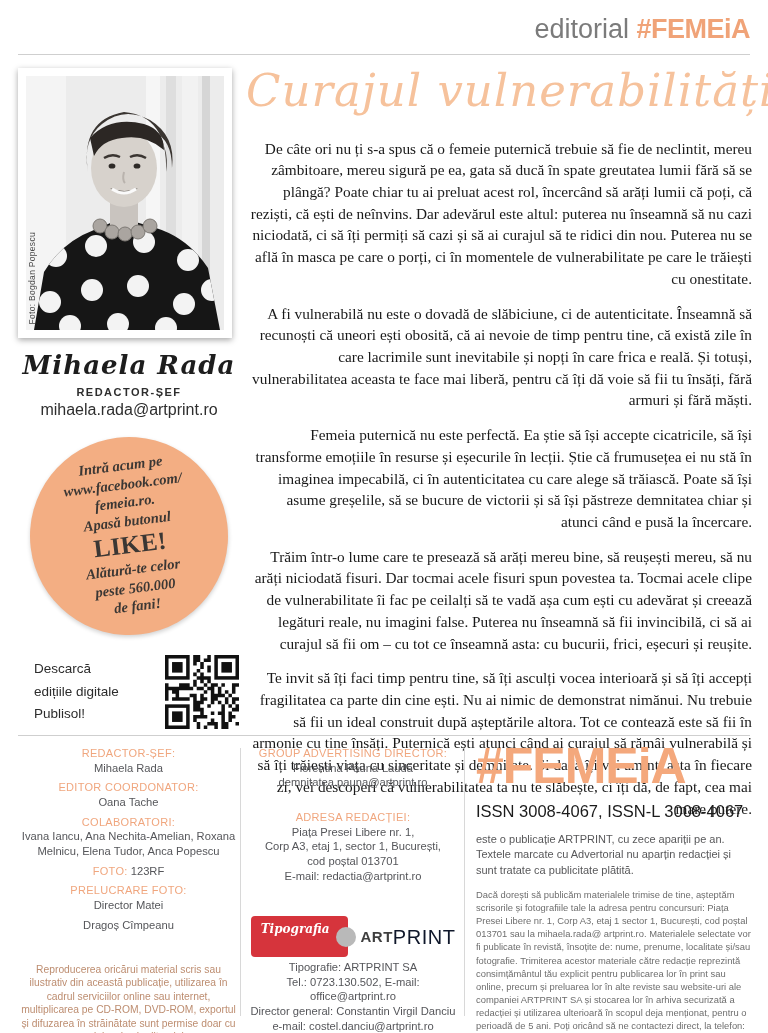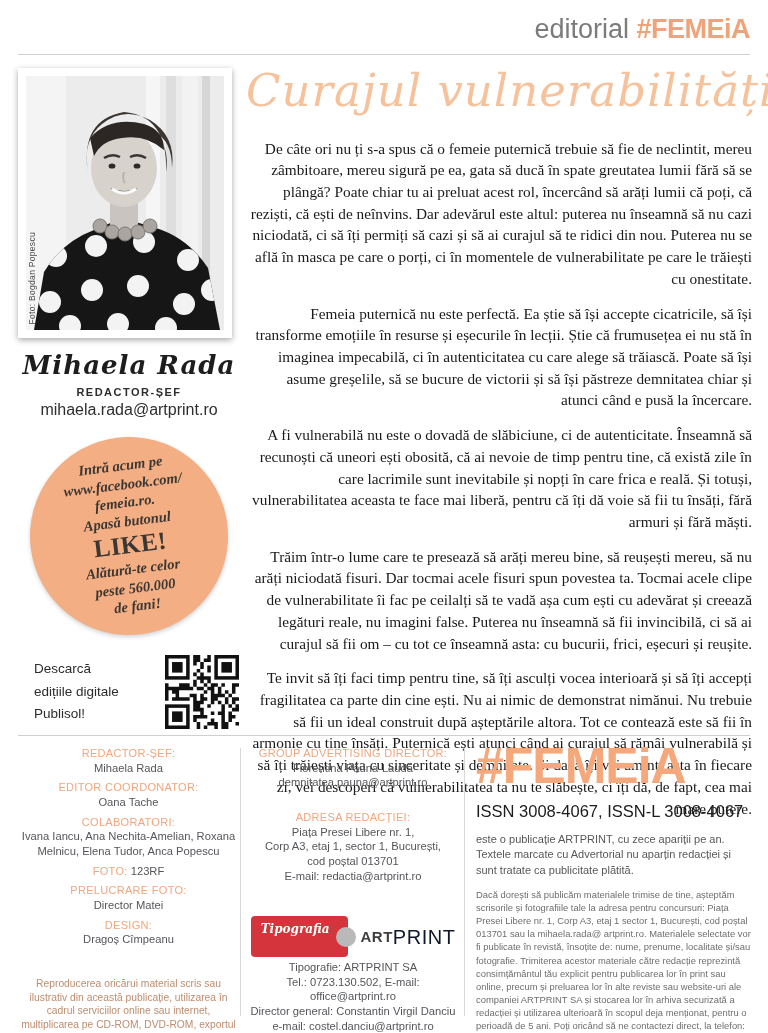--- a/index.html
+++ b/index.html
@@ -200,22 +200,22 @@
           <path id="qr-modules" fill="#111" d="M32 0h4v4h-4zM36 0h4v4h-4zM48 0h4v4h-4zM32 4h4v4h-4zM36 4h4v4h-4zM44 4h4v4h-4zM48 4h4v4h-4zM32 8h4v4h-4zM40 8h4v4h-4zM40 12h4v4h-4zM48 12h4v4h-4zM36 16h4v4h-4zM48 16h4v4h-4zM32 20h4v4h-4zM40 20h4v4h-4zM36 24h4v4h-4zM40 24h4v4h-4zM44 24h4v4h-4zM48 24h4v4h-4zM32 28h4v4h-4zM40 28h4v4h-4zM48 28h4v4h-4zM0 32h4v4h-4zM16 32h4v4h-4zM20 32h4v4h-4zM24 32h4v4h-4zM32 32h4v4h-4zM44 32h4v4h-4zM52 32h4v4h-4zM56 32h4v4h-4zM64 32h4v4h-4zM76 32h4v4h-4zM80 32h4v4h-4zM0 36h4v4h-4zM4 36h4v4h-4zM8 36h4v4h-4zM12 36h4v4h-4zM16 36h4v4h-4zM20 36h4v4h-4zM24 36h4v4h-4zM28 36h4v4h-4zM36 36h4v4h-4zM40 36h4v4h-4zM48 36h4v4h-4zM52 36h4v4h-4zM60 36h4v4h-4zM76 36h4v4h-4zM0 40h4v4h-4zM8 40h4v4h-4zM12 40h4v4h-4zM44 40h4v4h-4zM52 40h4v4h-4zM60 40h4v4h-4zM68 40h4v4h-4zM76 40h4v4h-4zM0 44h4v4h-4zM12 44h4v4h-4zM28 44h4v4h-4zM32 44h4v4h-4zM40 44h4v4h-4zM52 44h4v4h-4zM56 44h4v4h-4zM60 44h4v4h-4zM64 44h4v4h-4zM72 44h4v4h-4zM0 48h4v4h-4zM8 48h4v4h-4zM12 48h4v4h-4zM16 48h4v4h-4zM20 48h4v4h-4zM24 48h4v4h-4zM32 48h4v4h-4zM40 48h4v4h-4zM44 48h4v4h-4zM52 48h4v4h-4zM56 48h4v4h-4zM68 48h4v4h-4zM76 48h4v4h-4zM80 48h4v4h-4zM32 52h4v4h-4zM36 52h4v4h-4zM40 52h4v4h-4zM52 52h4v4h-4zM60 52h4v4h-4zM68 52h4v4h-4zM76 52h4v4h-4zM32 56h4v4h-4zM36 56h4v4h-4zM48 56h4v4h-4zM64 56h4v4h-4zM72 56h4v4h-4zM80 56h4v4h-4zM32 60h4v4h-4zM36 60h4v4h-4zM40 60h4v4h-4zM64 60h4v4h-4zM76 60h4v4h-4zM80 60h4v4h-4zM40 64h4v4h-4zM52 64h4v4h-4zM60 64h4v4h-4zM64 64h4v4h-4zM72 64h4v4h-4zM32 68h4v4h-4zM36 68h4v4h-4zM40 68h4v4h-4zM44 68h4v4h-4zM64 68h4v4h-4zM72 68h4v4h-4zM76 68h4v4h-4zM32 72h4v4h-4zM52 72h4v4h-4zM64 72h4v4h-4zM72 72h4v4h-4zM36 76h4v4h-4zM48 76h4v4h-4zM52 76h4v4h-4zM56 76h4v4h-4zM64 76h4v4h-4zM68 76h4v4h-4zM80 76h4v4h-4zM36 80h4v4h-4zM44 80h4v4h-4zM56 80h4v4h-4zM64 80h4v4h-4zM68 80h4v4h-4z"></path>
         </svg>
       </div>
     </div>
   </div>
 
   <div class="right-col">
     <div class="article-title">Curajul vulnerabilității</div>
     <div class="article">
       <p>De câte ori nu ți s-a spus că o femeie puternică trebuie să fie de neclintit, mereu zâmbitoare, mereu sigură pe ea, gata să ducă în spate greutatea lumii fără să se plângă? Poate chiar tu ai preluat acest rol, încercând să arăți lumii că poți, că reziști, că ești de neînvins. Dar adevărul este altul: puterea nu înseamnă să nu cazi niciodată, ci să îți permiți să cazi și să ai curajul să te ridici din nou. Puterea nu se află în masca pe care o porți, ci în momentele de vulnerabilitate pe care le trăiești cu onestitate.</p>
+      <p>A fi vulnerabilă nu este o dovadă de slăbiciune, ci de autenticitate. Înseamnă să recunoști că uneori ești obosită, că ai nevoie de timp pentru tine, că există zile în care lacrimile sunt inevitabile și nopți în care frica e reală. Și totuși, vulnerabilitatea aceasta te face mai liberă, pentru că îți dă voie să fii tu însăți, fără armuri și fără măști.</p>
       <p>Femeia puternică nu este perfectă. Ea știe să își accepte cicatricile, să își transforme emoțiile în resurse și eșecurile în lecții. Știe că frumusețea ei nu stă în imaginea impecabilă, ci în autenticitatea cu care alege să trăiască. Poate să își asume greșelile, să se bucure de victorii și să își păstreze demnitatea chiar și atunci când e pusă la încercare.</p>
-      <p>A fi vulnerabilă nu este o dovadă de slăbiciune, ci de autenticitate. Înseamnă să recunoști că uneori ești obosită, că ai nevoie de timp pentru tine, că există zile în care lacrimile sunt inevitabile și nopți în care frica e reală. Și totuși, vulnerabilitatea aceasta te face mai liberă, pentru că îți dă voie să fii tu însăți, fără armuri și fără măști.</p>
       <p>Trăim într-o lume care te presează să arăți mereu bine, să reușești mereu, să nu arăți niciodată fisuri. Dar tocmai acele fisuri spun povestea ta. Tocmai acele clipe de vulnerabilitate îi fac pe ceilalți să te vadă așa cum ești cu adevărat și creează legături reale, nu imagini false. Puterea nu înseamnă să fii invincibilă, ci să ai curajul să fii om – cu tot ce înseamnă asta: cu bucurii, frici, eșecuri și reușite.</p>
       <p>Te invit să îți faci timp pentru tine, să îți asculți vocea interioară și să îți accepți fragilitatea ca parte din cine ești. Nu ai nimic de demonstrat nimănui. Nu trebuie să fii un ideal construit după așteptările altora. Tot ce contează este să fii în armonie cu tine însăți. Puternică ești atunci când ai curajul să rămâi vulnerabilă și să îți trăiești viața cu sinceritate și demnitate. Și dacă îți vei aminti asta în fiecare zi, vei descoperi că vulnerabilitatea ta nu te slăbește, ci îți dă, de fapt, cea mai mare putere.</p>
     </div>
   </div>
 
   <div class="footer-rule"></div>
   <div class="f-div f-div1"></div>
   <div class="f-div f-div2"></div>
 
   <div class="f-col f-col1">
@@ -233,21 +233,20 @@
     </div>
     <div class="f-group">
       <span class="f-label">FOTO:</span>
       <span class="f-value">123RF</span>
     </div>
     <div class="f-group">
       <div class="f-label">PRELUCRARE FOTO:</div>
       <div class="f-value">Director Matei</div>
     </div>
     <div class="f-group">
-      <div class="f-label">DESIGN:</div>
       <div class="f-value">Dragoș Cîmpeanu</div>
     </div>
     <div class="legal">Reproducerea oricărui material scris sau ilustrativ din această publicație, utilizarea în cadrul serviciilor online sau internet, multiplicarea pe CD-ROM, DVD-ROM, exportul și difuzarea în străinătate sunt permise doar cu acordul scris al editorului.</div>
   </div>
 
   <div class="f-col f-col2">
     <div class="f-group">
       <div class="f-label">GROUP ADVERTISING DIRECTOR:</div>
       <div class="f-value">Florentina Păuna-Laudă</div>
       <div class="f-value">demnitatea.pauna@artprint.ro</div>

